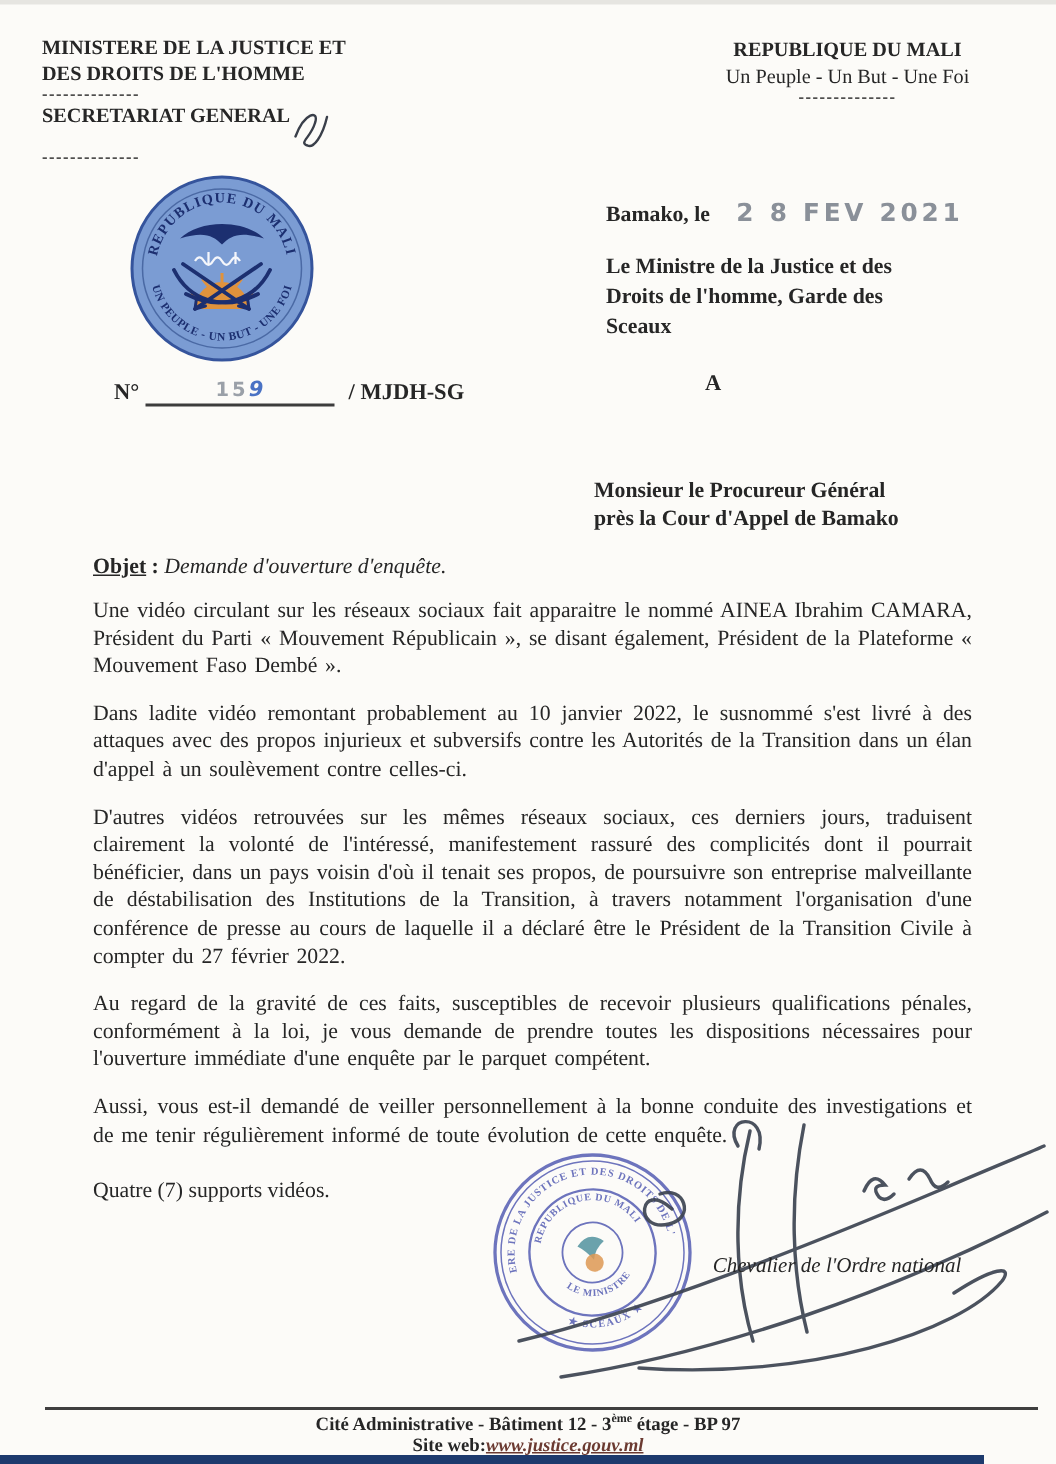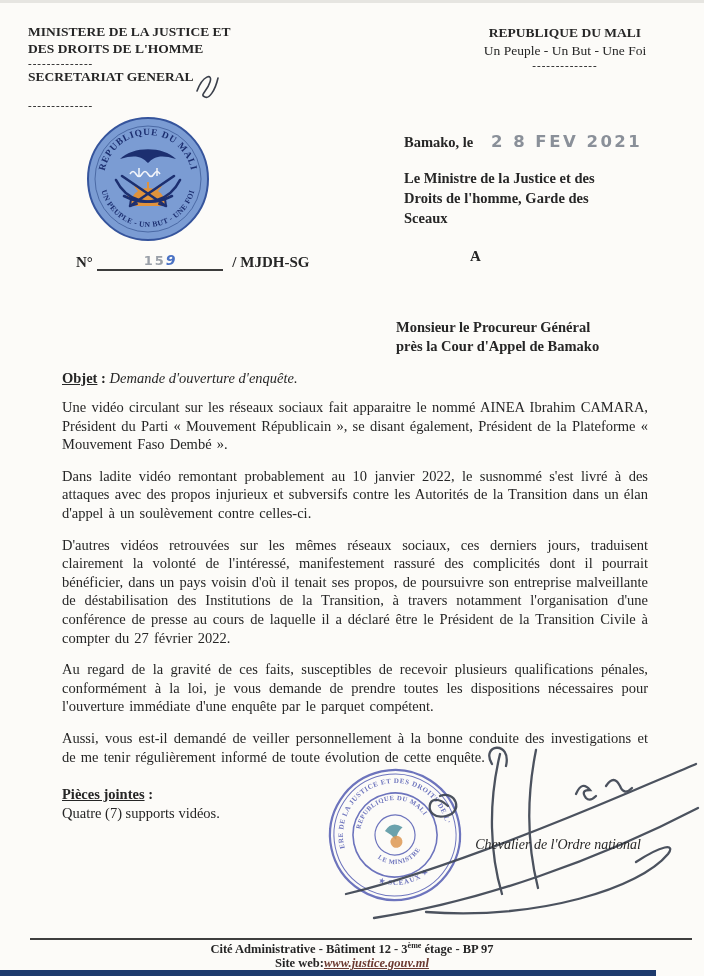--- a/index.html
+++ b/index.html
@@ -149,21 +149,20 @@
 
   <div class="body-text">
     <p>Une vidéo circulant sur les réseaux sociaux fait apparaitre le nommé AINEA Ibrahim CAMARA, Président du Parti « Mouvement Républicain », se disant également, Président de la Plateforme « Mouvement Faso Dembé ».</p>
     <p>Dans ladite vidéo remontant probablement au 10 janvier 2022, le susnommé s'est livré à des attaques avec des propos injurieux et subversifs contre les Autorités de la Transition dans un élan d'appel à un soulèvement contre celles-ci.</p>
     <p>D'autres vidéos retrouvées sur les mêmes réseaux sociaux, ces derniers jours, traduisent clairement la volonté de l'intéressé, manifestement rassuré des complicités dont il pourrait bénéficier, dans un pays voisin d'où il tenait ses propos, de poursuivre son entreprise malveillante de déstabilisation des Institutions de la Transition, à travers notamment l'organisation d'une conférence de presse au cours de laquelle il a déclaré être le Président de la Transition Civile à compter du 27 février 2022.</p>
     <p>Au regard de la gravité de ces faits, susceptibles de recevoir plusieurs qualifications pénales, conformément à la loi, je vous demande de prendre toutes les dispositions nécessaires pour l'ouverture immédiate d'une enquête par le parquet compétent.</p>
     <p>Aussi, vous est-il demandé de veiller personnellement à la bonne conduite des investigations et de me tenir régulièrement informé de toute évolution de cette enquête.</p>
   </div>
 
   <div class="attachments">
-    <div><span class="lbl">Pièces jointes</span><span class="sep3"> :</span></div>
     <div>Quatre (7) supports vidéos.</div>
   </div>
 
   <svg class="stamp" width="138" height="138" viewBox="0 0 138 138">
     <defs>
       <path id="stampOuter" d="M 17 69 A 52 52 0 0 1 121 69"></path>
       <path id="stampOuterBottom" d="M 19 69 A 50 50 0 0 0 119 69"></path>
       <path id="stampInner" d="M 34 69 A 35 35 0 0 1 104 69"></path>
       <path id="stampInnerBottom" d="M 40 69 A 29 29 0 0 0 98 69"></path>
     </defs>

